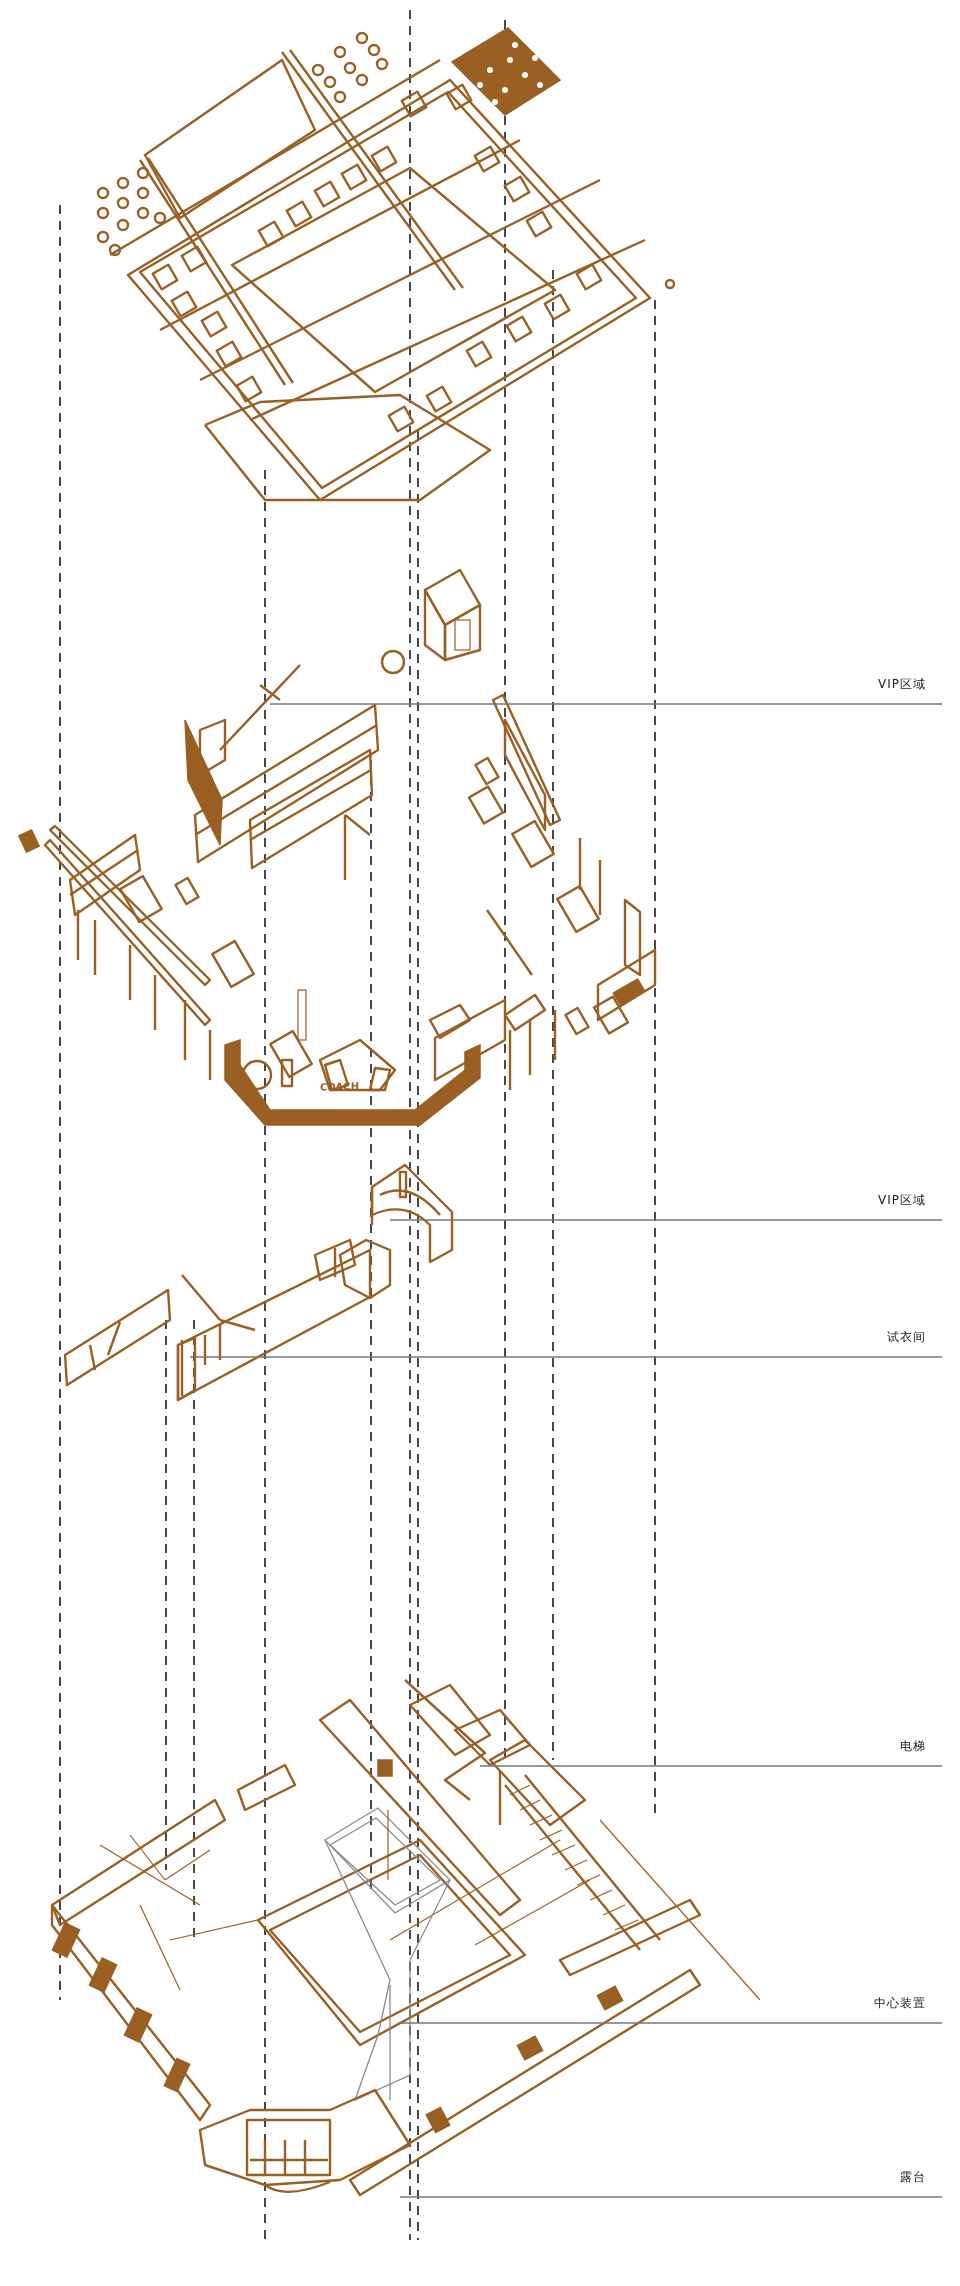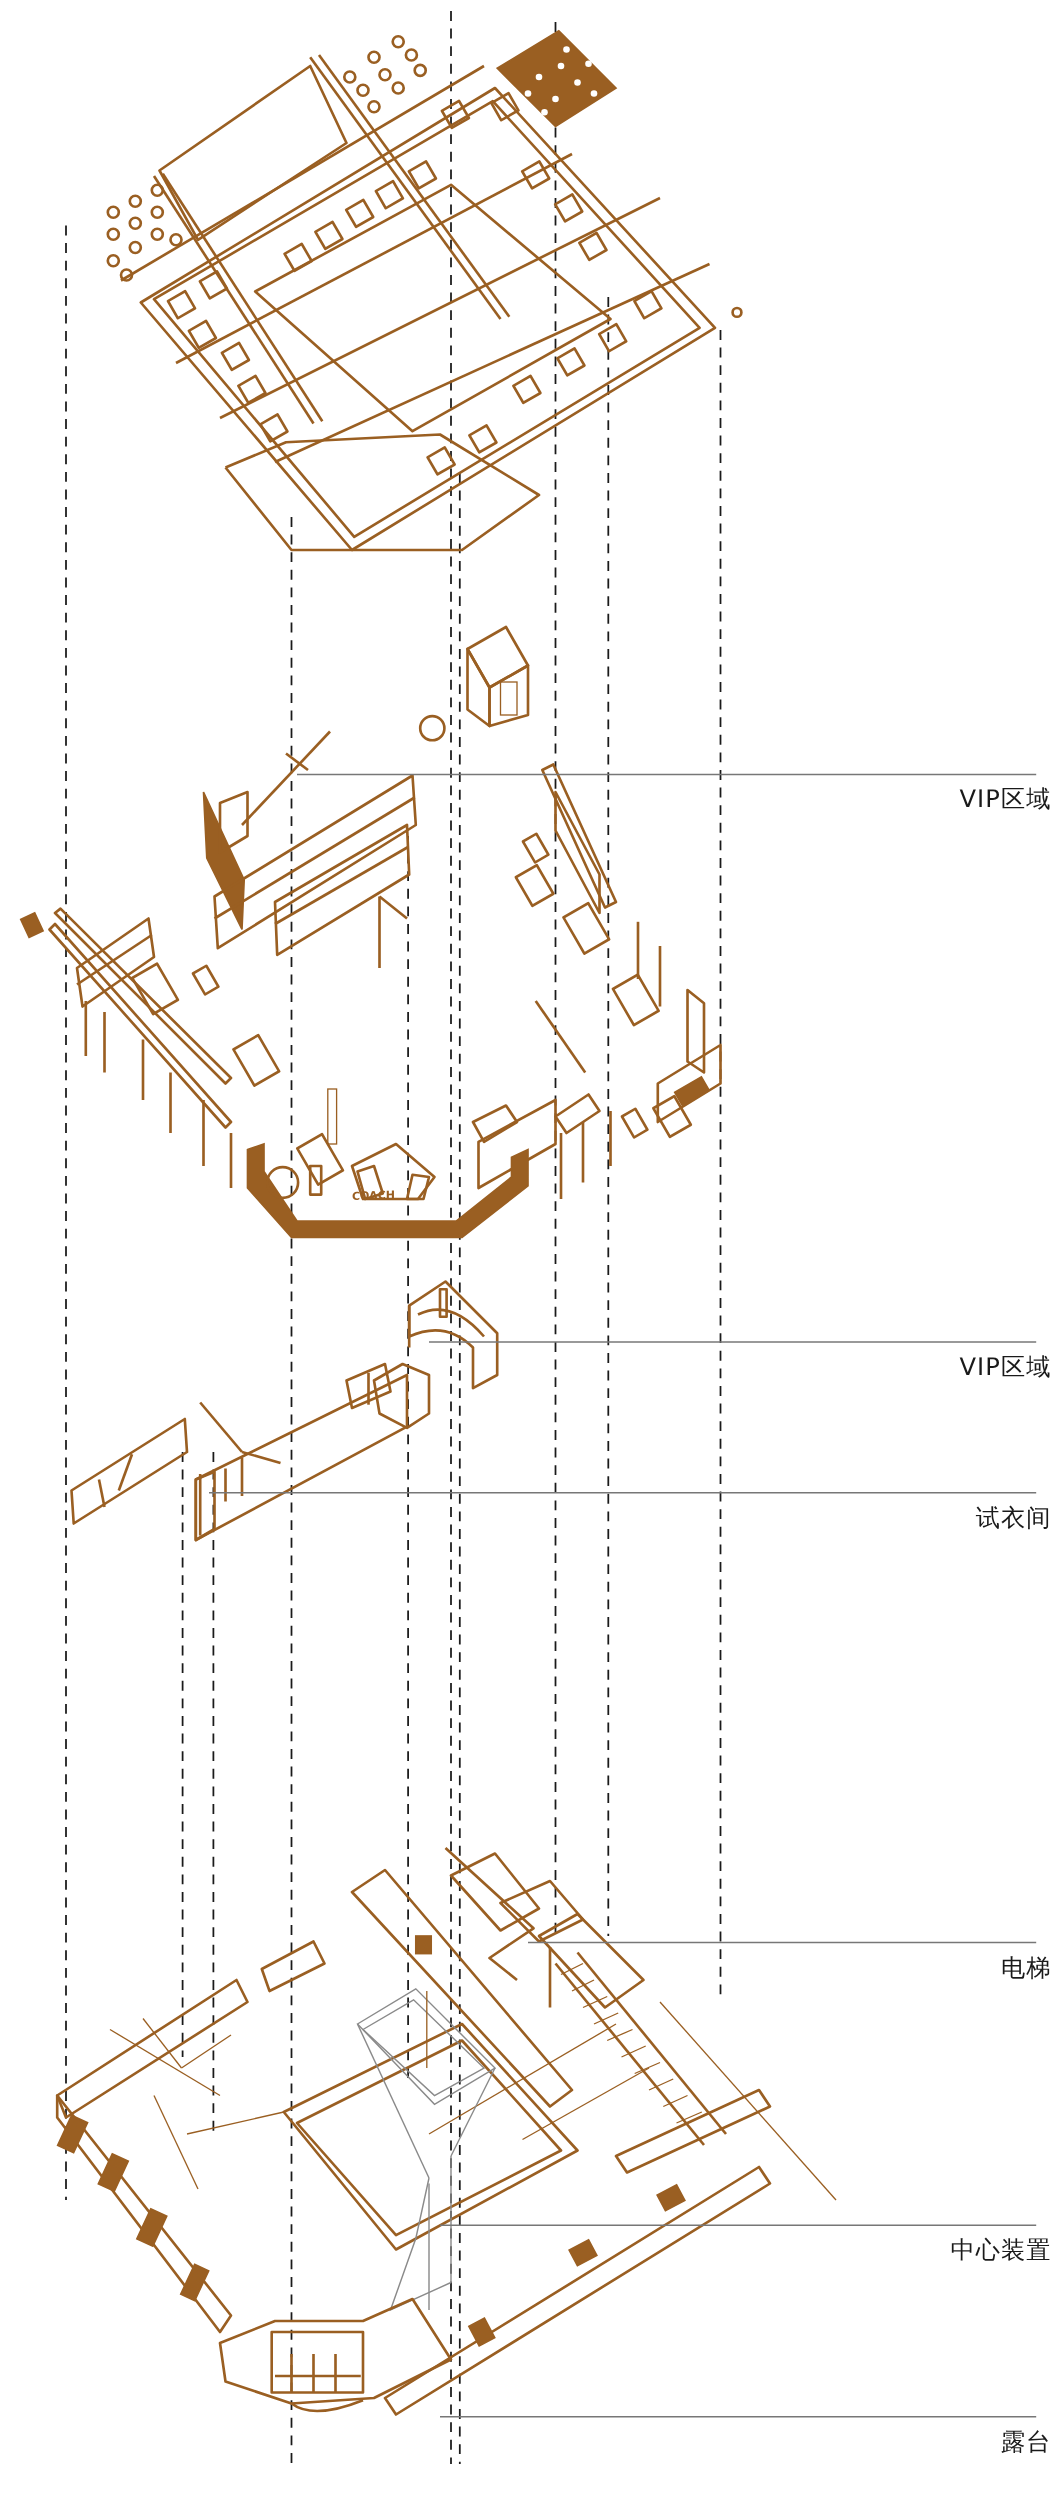--- a/index.html
+++ b/index.html
@@ -1,20 +1,20 @@
 <!DOCTYPE html>
 <html><head>
 <meta charset="utf-8">
 <style>
   html, body { margin: 0; padding: 0; background: #ffffff; }
   body { width: 960px; height: 2286px; position: relative; overflow: hidden; font-family: "DejaVu Sans", sans-serif; }
   #drawing { position: absolute; left: 0; top: 0; width: 960px; height: 2286px; }
   .label {
-    position: absolute; right: 4px; font-size: 22px; color: #1a1a1a;
-    font-family: "DejaVu Sans", sans-serif; letter-spacing: 1px; white-space: nowrap; margin-top: 36px;
+    position: absolute; right: 34px; font-size: 12px; color: #1a1a1a;
+    font-family: "DejaVu Sans", sans-serif; letter-spacing: 1px; white-space: nowrap;
   }
   .br { stroke: #9a5f22; fill: none; stroke-width: 2.4; stroke-linejoin: round; }
   .brf { fill: #9a5f22; stroke: #9a5f22; stroke-width: 1.5; }
   .thin { stroke: #9a5f22; fill: none; stroke-width: 1.2; }
   .dash { stroke: #1a1a1a; stroke-width: 1.6; stroke-dasharray: 9 7; fill: none; }
   .leader { stroke: #777777; stroke-width: 1.4; fill: none; }
   .grey { stroke: #8a8a8a; fill: none; stroke-width: 1.3; }
 </style>
 </head>
 <body>

